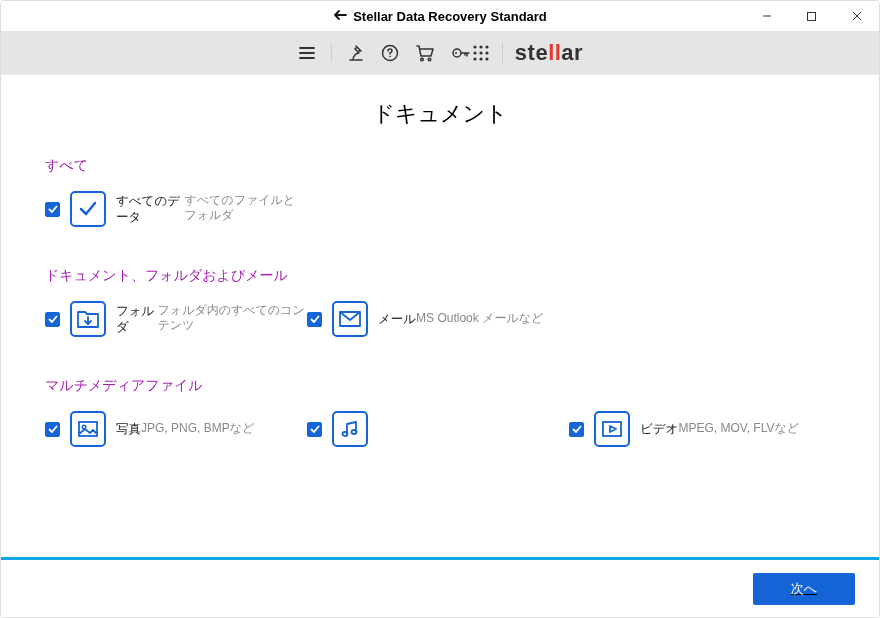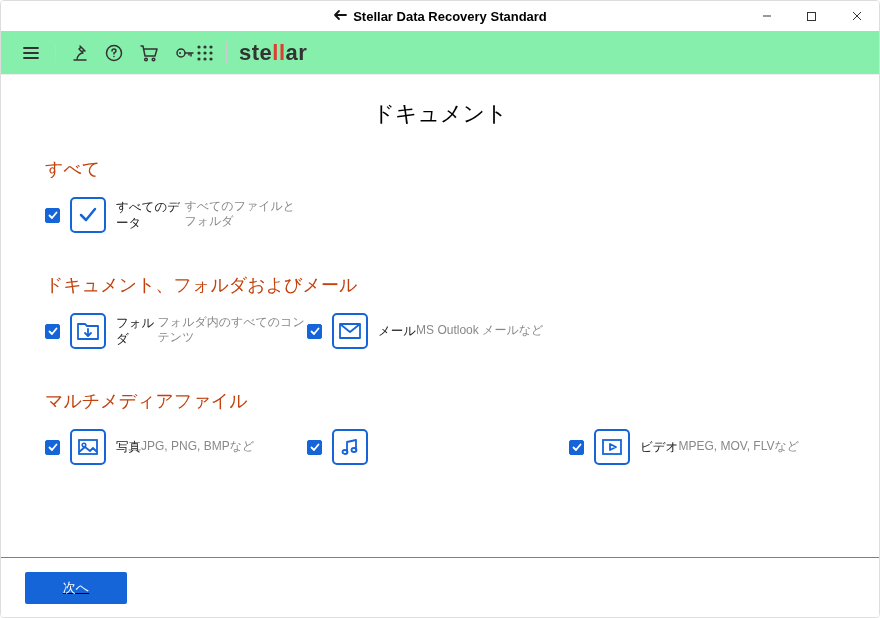--- a/index.html
+++ b/index.html
@@ -43,22 +43,22 @@
       justify-content: center;
       font-size: 14px;
       color: #333;
       cursor: pointer;
     }
     .toolbar {
       height: 44px;
       padding: 0 20px;
       display: flex;
       align-items: center;
-      justify-content: flex-start;
-      background: #86efac;
+      justify-content: center;
+      background: #e5e5e5;
       border-bottom: 1px solid #eee;
     }
     .toolbar-left {
       display: flex;
       align-items: center;
       gap: 14px;
     }
     .toolbar-left .divider {
       width: 1px;
       height: 18px;
@@ -89,23 +89,23 @@
     .page-title {
       text-align: center;
       font-size: 22px;
       font-weight: 500;
       margin-bottom: 28px;
     }
     .section {
       margin-bottom: 40px;
     }
     .section-header {
-      font-size: 18px;
+      font-size: 14px;
       margin-bottom: 16px;
-      color: #c2410c;
+      color: #a21caf;
       margin-top: 12px;
     }
     .options-row {
       display: flex;
       gap: 0;
     }
     .option {
       display: flex;
       align-items: center;
       gap: 10px;
@@ -149,23 +149,24 @@
       font-size: 12px;
       color: #888;
       line-height: 1.3;
     }
     .footer {
       position: absolute;
       bottom: 0;
       left: 0;
       right: 0;
       height: 60px;
-      border-top: 1px solid #0ea5e9;
-      display: flex;
-      align-items: center;
+      border-top: 3px solid #0ea5e9;
+      display: flex;
+      align-items: center;
+      justify-content: flex-end;
       padding: 0 24px;
       background: #fff;
       text-decoration: underline;
     }
     .next-btn {
       background: #1565d8;
       color: #fff;
       border: none;
       width: 102px;
       height: 32px;

